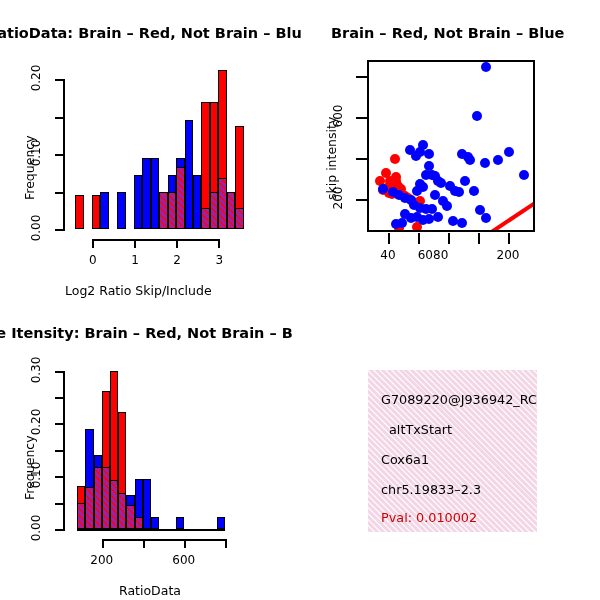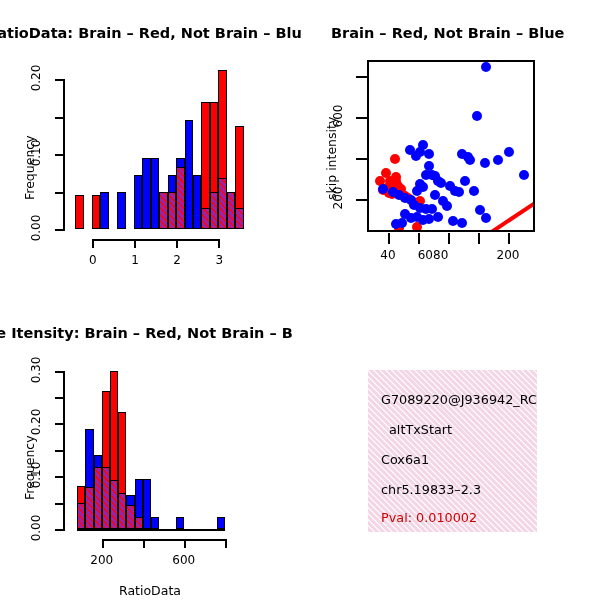--- a/index.html
+++ b/index.html
@@ -60,20 +60,21 @@
   .info-line.pval{color:#CC0000;}
 </style>
 </head>
 <body>
 
 <div class="page">
 
   <div class="panel" style="left:0;top:0;width:300px;height:300px;">
     <div class="plot-title" style="left:-14px;top:25px;">RatioData: Brain – Red, Not Brain – Blu</div>
     <div class="axis-label ylab" style="left:22px;top:200px;">Frequency</div>
+    <div class="axis-label" style="left:65px;top:283px;">Log2 Ratio Skip/Include</div>
     <div id="p1-plot" style="position:absolute;left:0;top:0;width:300px;height:300px;">
         <div class="ax-v" style="left: 63px; top: 79.2326px; height: 151.767px;"></div>
         <div class="tk-h" style="left: 55px; top: 229px; width: 9px;"></div>
         <div class="tick-num vert" style="left: 21px; top: 221px; width: 30px; text-align: center;">0.00</div>
         <div class="tk-h" style="left: 55px; top: 191.558px; width: 9px;"></div>
         <div class="tk-h" style="left: 55px; top: 154.116px; width: 9px;"></div>
         <div class="tick-num vert" style="left: 21px; top: 146.116px; width: 30px; text-align: center;">0.10</div>
         <div class="tk-h" style="left: 55px; top: 116.674px; width: 9px;"></div>
         <div class="tk-h" style="left: 55px; top: 79.2326px; width: 9px;"></div>
         <div class="tick-num vert" style="left: 21px; top: 71.2326px; width: 30px; text-align: center;">0.20</div>

